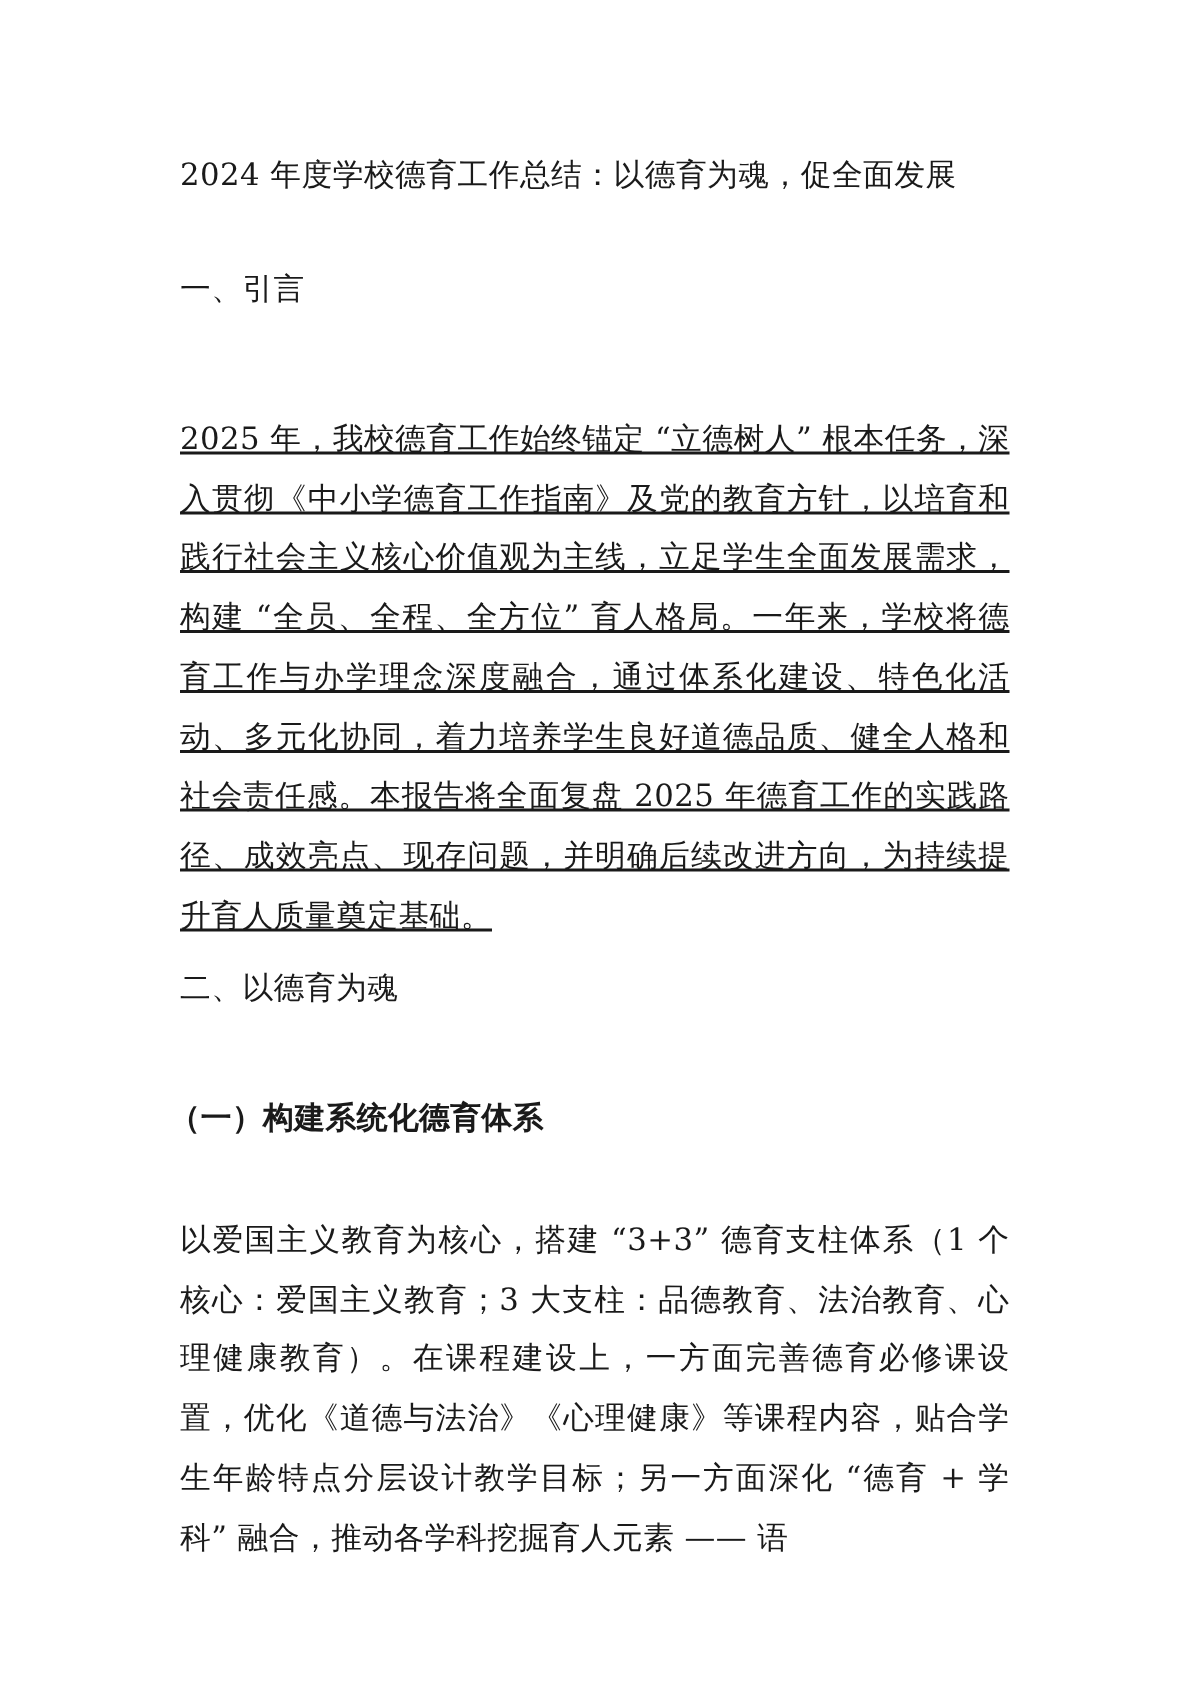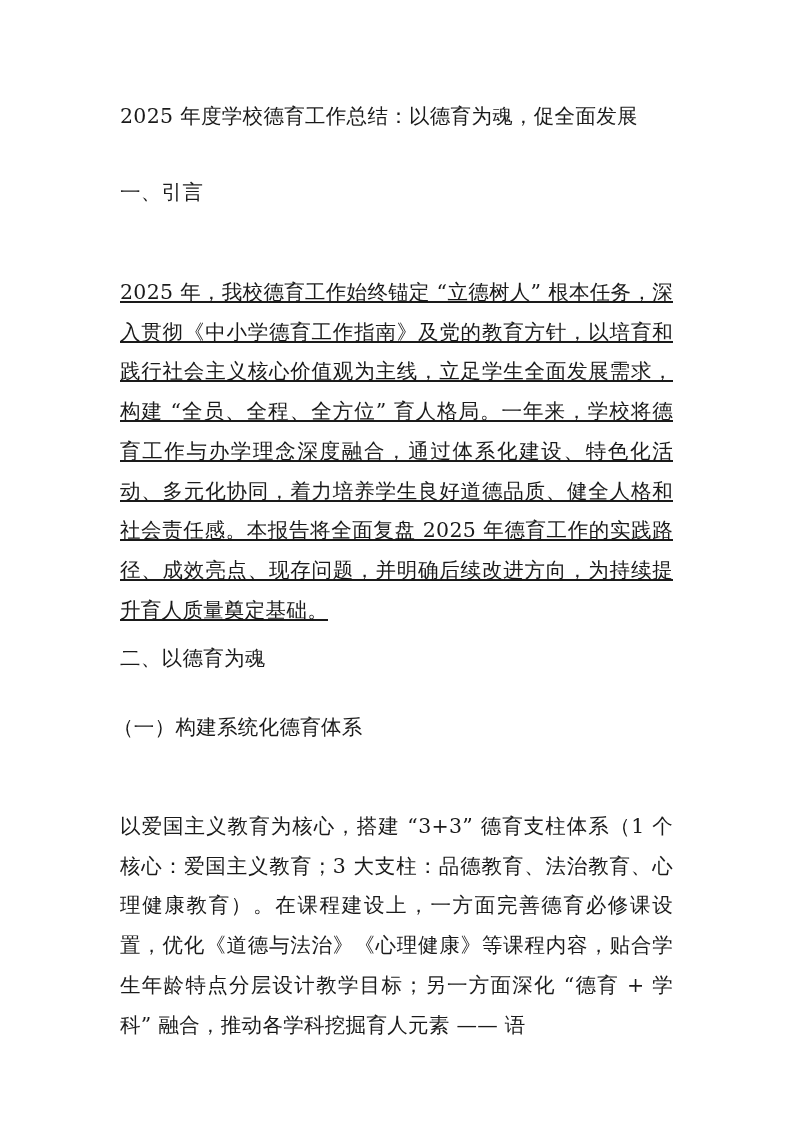--- a/index.html
+++ b/index.html
@@ -5,26 +5,26 @@
   html, body { margin:0; padding:0; background:#ffffff; }
   body { width:793px; height:1122px; position:relative; overflow:hidden;
          font-family:"DejaVu Serif","Liberation Serif",serif; color:#1a1a1a; }
   .page { position:absolute; left:0; top:0; width:793px; height:1122px; background:#fff; }
   .blk { position:absolute; left:120px; width:553px; font-size:20.5px; line-height:39.7px;
          margin:0; text-align:justify; text-align-last:left; letter-spacing:0.3px; }
   .title { top:97px; }
   .h1 { top:173px; }
   .p1 { top:273px;text-decoration:underline; }
   .h2 { top:639px; }
-  .h3 { top:708px; left:113px; }
+  .h3 { top:726px; left:113px;font-weight:bold; }
   .p2 { top:807px; }
 </style>
 </head>
 <body>
 
 <div class="page">
-  <p class="blk title">2025 年度学校德育工作总结：以德育为魂，促全面发展</p>
+  <p class="blk title">2024 年度学校德育工作总结：以德育为魂，促全面发展</p>
   <p class="blk h1">一、引言</p>
   <p class="blk p1">2025 年，我校德育工作始终锚定 “立德树人” 根本任务，深入贯彻《中小学德育工作指南》及党的教育方针，以培育和践行社会主义核心价值观为主线，立足学生全面发展需求，构建 “全员、全程、全方位” 育人格局。一年来，学校将德育工作与办学理念深度融合，通过体系化建设、特色化活动、多元化协同，着力培养学生良好道德品质、健全人格和社会责任感。本报告将全面复盘 2025 年德育工作的实践路径、成效亮点、现存问题，并明确后续改进方向，为持续提升育人质量奠定基础。</p>
   <p class="blk h2">二、以德育为魂</p>
   <p class="blk h3">（一）构建系统化德育体系</p>
   <p class="blk p2">以爱国主义教育为核心，搭建 “3+3” 德育支柱体系（1 个核心：爱国主义教育；3 大支柱：品德教育、法治教育、心理健康教育）。在课程建设上，一方面完善德育必修课设置，优化《道德与法治》《心理健康》等课程内容，贴合学生年龄特点分层设计教学目标；另一方面深化 “德育 + 学科” 融合，推动各学科挖掘育人元素 —— 语</p>
 </div>
 
 </body></html>

